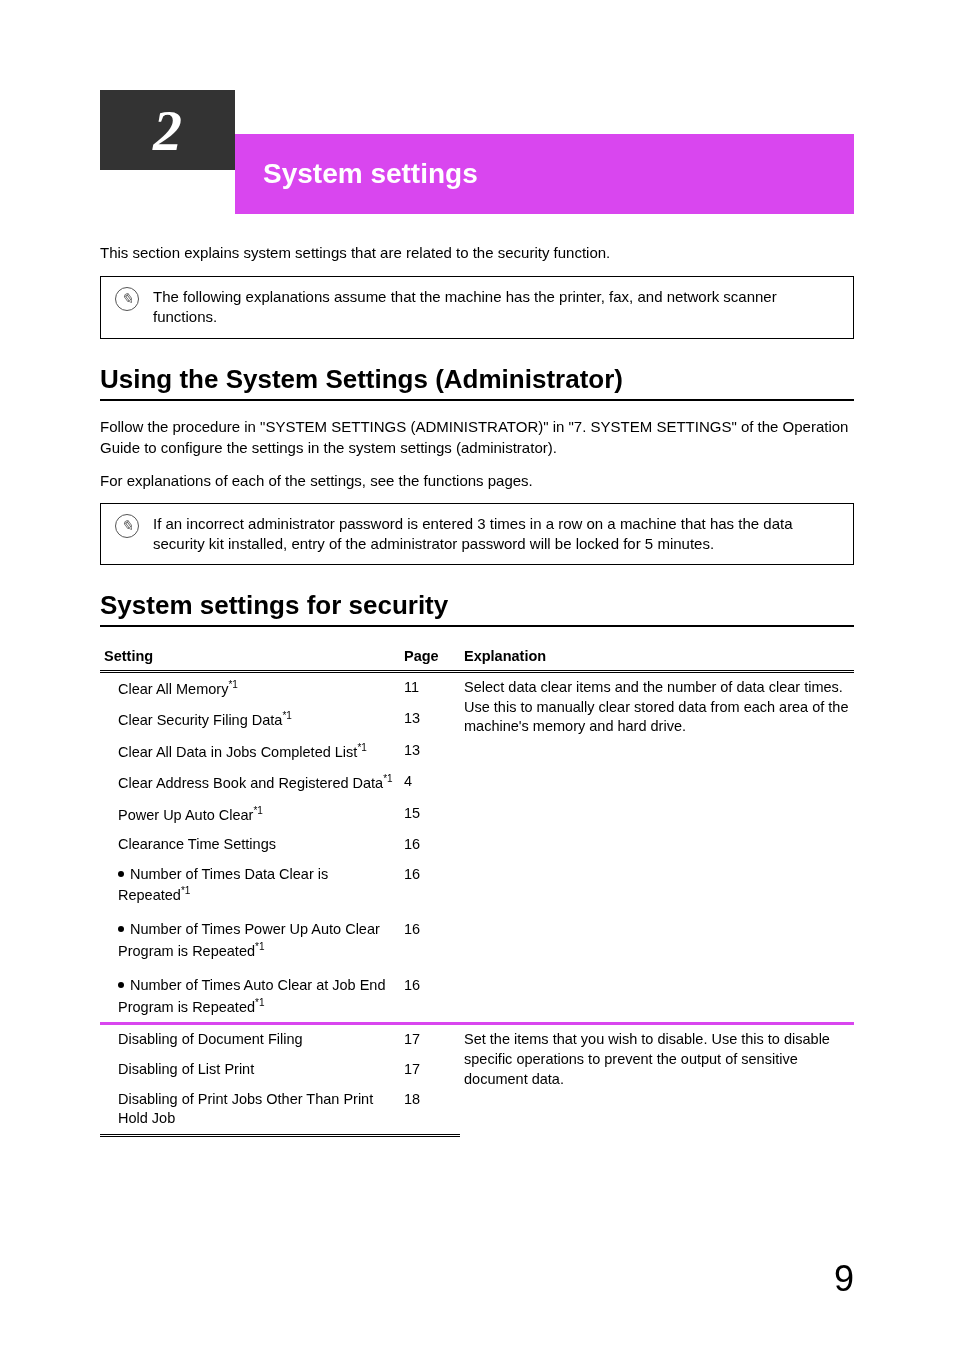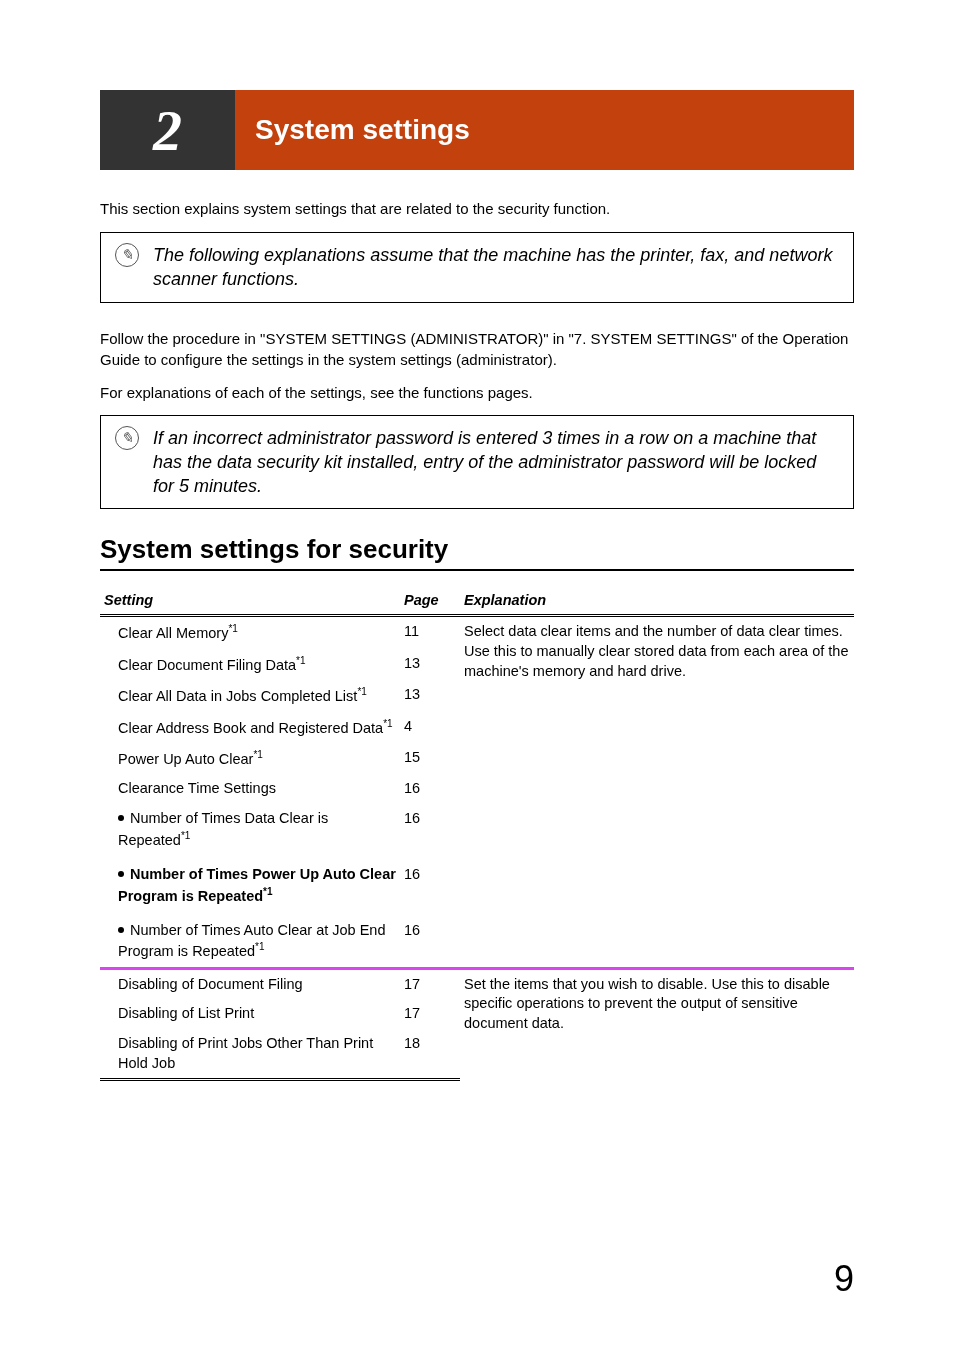--- a/index.html
+++ b/index.html
@@ -1,30 +1,30 @@
 <!DOCTYPE html>
 <html><head>
 <meta charset="utf-8">
 <style>
   * { box-sizing: border-box; margin: 0; padding: 0; }
   html, body { width: 954px; height: 1350px; background: #fff; font-family: Arial, Helvetica, sans-serif; color: #000; }
   .page { width: 954px; height: 1350px; padding: 90px 100px 60px 100px; position: relative; }
   .chapter-banner { display: flex; align-items: stretch; background: #fff; margin-bottom: 30px; }
   .chapter-num-box { background: #333; color: #fff; width: 135px; height: 80px; display: flex; align-items: center; justify-content: center; }
   .chapter-num-box span { font-size: 58px; font-weight: bold; font-style: italic; font-family: "Times New Roman", serif; }
-  .chapter-title-box { background: #c2410c; color: #fff; flex: 1; display: flex; align-items: center; padding-left: 20px; height: 80px; }
+  .chapter-title-box { background: #d946ef; color: #fff; flex: 1; display: flex; align-items: center; padding-left: 28px; height: 80px; margin-top: 44px; }
   .chapter-title-box span { font-size: 28px; font-weight: bold; }
   .intro { font-size: 15px; margin-bottom: 15px; }
   .note-box { border: 1px solid #000; padding: 10px 14px; display: flex; align-items: flex-start; margin-bottom: 25px; }
   .note-icon { width: 24px; height: 24px; border: 1.5px solid #555; border-radius: 50%; display: flex; align-items: center; justify-content: center; margin-right: 14px; flex-shrink: 0; font-style: italic; font-family: "Comic Sans MS", cursive; font-size: 15px; color:#555; }
-  .note-text { font-size: 18px; line-height: 1.35; font-style: italic; }
+  .note-text { font-size: 15px; line-height: 1.35; }
   .h2 { font-size: 26px; font-weight: bold; border-bottom: 2px solid #000; padding-bottom: 4px; margin-bottom: 15px; }
   .para { font-size: 15px; line-height: 1.4; margin-bottom: 12px; }
   .table { width: 100%; border-collapse: collapse; font-size: 14.5px; margin-top: 15px; }
-  .table th { text-align: left; font-weight: bold; padding: 6px 4px; border-bottom: 2px solid #000; font-style: italic; }
+  .table th { text-align: left; font-weight: bold; padding: 6px 4px; border-bottom: 2px solid #000; }
   .table td { padding: 5px 4px; vertical-align: top; line-height: 1.35; }
   .table .indent { padding-left: 18px; }
   .thin-line-top td { border-top: 3px solid #d946ef; }
   .double-line-top td { border-top: 3px double #000; }
   .double-line-bottom td { border-bottom: 3px double #000; }
   .expl-cell { vertical-align: middle; padding-left: 20px; }
   .sup { font-size: 10px; vertical-align: super; }
   .bullet { display: inline-block; width: 6px; height: 6px; background: #000; border-radius: 50%; margin-right: 6px; margin-bottom: 2px; }
   .page-num { position: absolute; bottom: 50px; right: 100px; font-size: 36px; font-family: Arial, sans-serif; }
   .col-setting { width: 300px; }
@@ -44,20 +44,21 @@
     </div>
   </div>
 
   <p class="intro">This section explains system settings that are related to the security function.</p>
 
   <div class="note-box">
     <div class="note-icon">✎</div>
     <div class="note-text">The following explanations assume that the machine has the printer, fax, and network scanner functions.</div>
   </div>
 
+  <h2 class="h2">Using the System Settings (Administrator)</h2>
   <p class="para">Follow the procedure in "SYSTEM SETTINGS (ADMINISTRATOR)" in "7. SYSTEM SETTINGS" of the Operation Guide to configure the settings in the system settings (administrator).</p>
   <p class="para">For explanations of each of the settings, see the functions pages.</p>
 
   <div class="note-box">
     <div class="note-icon">✎</div>
     <div class="note-text">If an incorrect administrator password is entered 3 times in a row on a machine that has the data security kit installed, entry of the administrator password will be locked for 5 minutes.</div>
   </div>
 
   <h2 class="h2">System settings for security</h2>
 
@@ -69,21 +70,21 @@
         <th>Explanation</th>
       </tr>
     </thead>
     <tbody>
       <tr class="double-line-top">
         <td class="indent"><span>Clear All Memory</span><span class="sup">*1</span></td>
         <td>11</td>
         <td rowspan="9" class="expl-cell">Select data clear items and the number of data clear times. Use this to manually clear stored data from each area of the machine's memory and hard drive.</td>
       </tr>
       <tr>
-        <td class="indent"><span>Clear Document Filing Data</span><span class="sup">*1</span></td>
+        <td class="indent"><span>Clear Security Filing Data</span><span class="sup">*1</span></td>
         <td>13</td>
       </tr>
       <tr>
         <td class="indent"><span>Clear All Data in Jobs Completed List</span><span class="sup">*1</span></td>
         <td>13</td>
       </tr>
       <tr>
         <td class="indent"><span>Clear Address Book and Registered Data</span><span class="sup">*1</span></td>
         <td>4</td>
       </tr>
@@ -93,21 +94,21 @@
       </tr>
       <tr>
         <td class="indent"><span>Clearance Time Settings</span></td>
         <td>16</td>
       </tr>
       <tr>
         <td class="indent"><span class="bullet"></span><span>Number of Times Data Clear is Repeated</span><span class="sup">*1</span></td>
         <td>16</td>
       </tr>
       <tr>
-        <td class="indent" style="padding-top:10px;font-weight:bold;"><span class="bullet"></span><span>Number of Times Power Up Auto Clear Program is Repeated</span><span class="sup">*1</span></td>
+        <td class="indent" style="padding-top:10px;"><span class="bullet"></span><span>Number of Times Power Up Auto Clear Program is Repeated</span><span class="sup">*1</span></td>
         <td style="padding-top:10px;">16</td>
       </tr>
       <tr>
         <td class="indent" style="padding-top:10px;"><span class="bullet"></span><span>Number of Times Auto Clear at Job End Program is Repeated</span><span class="sup">*1</span></td>
         <td style="padding-top:10px;">16</td>
       </tr>
 
       <tr class="thin-line-top">
         <td class="indent"><span>Disabling of Document Filing</span></td>
         <td>17</td>

